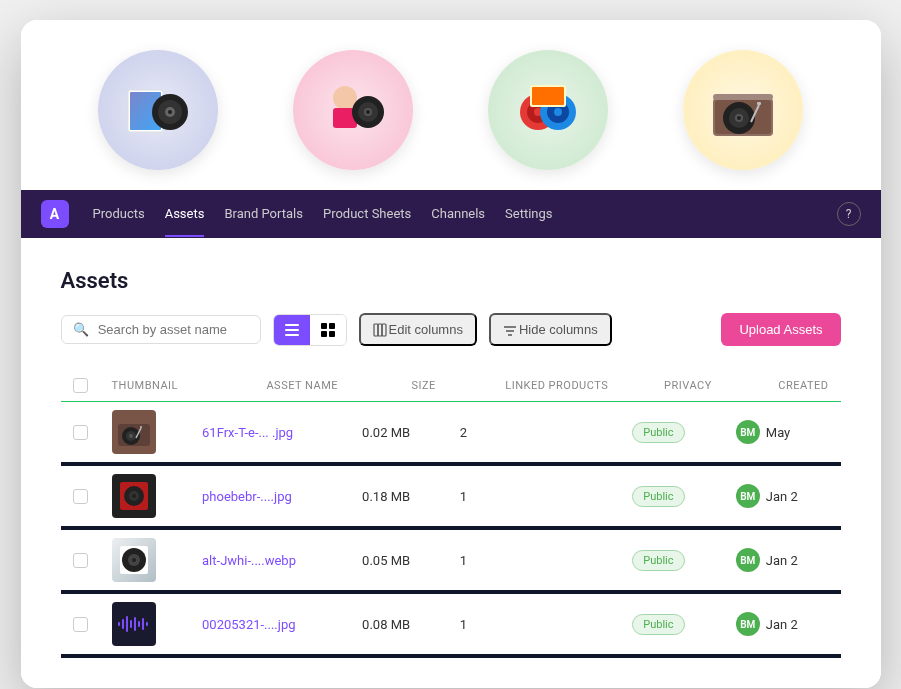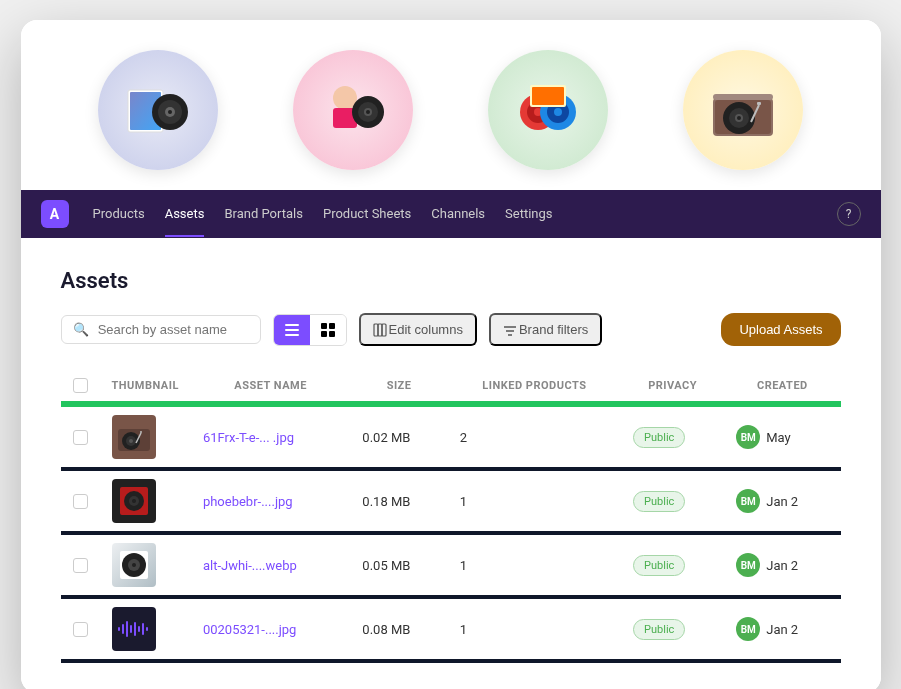--- a/index.html
+++ b/index.html
@@ -180,44 +180,44 @@
       gap: 2px;
       padding: 7px 12px;
       font-size: 13px;
       color: #555;
       cursor: pointer;
       border-radius: 6px;
     }
 
     .upload-btn {
       margin-left: auto;
-      background: #a16207;
+      background: #ec4899;
       color: white;
       border: none;
       padding: 9px 18px;
-      border-radius: 13px;
+      border-radius: 6px;
       font-size: 13px;
       font-weight: 500;
       cursor: pointer;
     }
 
     
     .asset-table {
       width: 100%;
       border-collapse: collapse;
     }
 
     .asset-table th {
-      text-align: center;
+      text-align: right;
       font-size: 11px;
-      font-weight: 700;
+      font-weight: 400;
       color: #888;
       letter-spacing: 0.5px;
       padding: 8px 12px;
-      border-bottom: 6px solid #22c55e;
+      border-bottom: 1px solid #22c55e;
     }
 
     .asset-table td {
       padding: 8px 12px;
       font-size: 13px;
       color: #333;
       border-bottom: 4px solid #0f172a;
       vertical-align: middle;
     }
 
@@ -403,21 +403,21 @@
         </svg>
         <span>Edit columns</span>
       </button>
 
       <button class="toolbar-action">
         <svg width="14" height="14" viewBox="0 0 14 14" fill="none" stroke="#555" stroke-width="1.5">
           <line x1="1" y1="4" x2="13" y2="4"></line>
           <line x1="3" y1="8" x2="11" y2="8"></line>
           <line x1="5" y1="12" x2="9" y2="12"></line>
         </svg>
-        <span>Brand filters</span>
+        <span>Hide columns</span>
       </button>
 
       <button class="upload-btn">Upload Assets</button>
     </div>
 
     <table class="asset-table">
       <thead>
         <tr>
           <th class="check-col">
             <div class="checkbox"></div>

